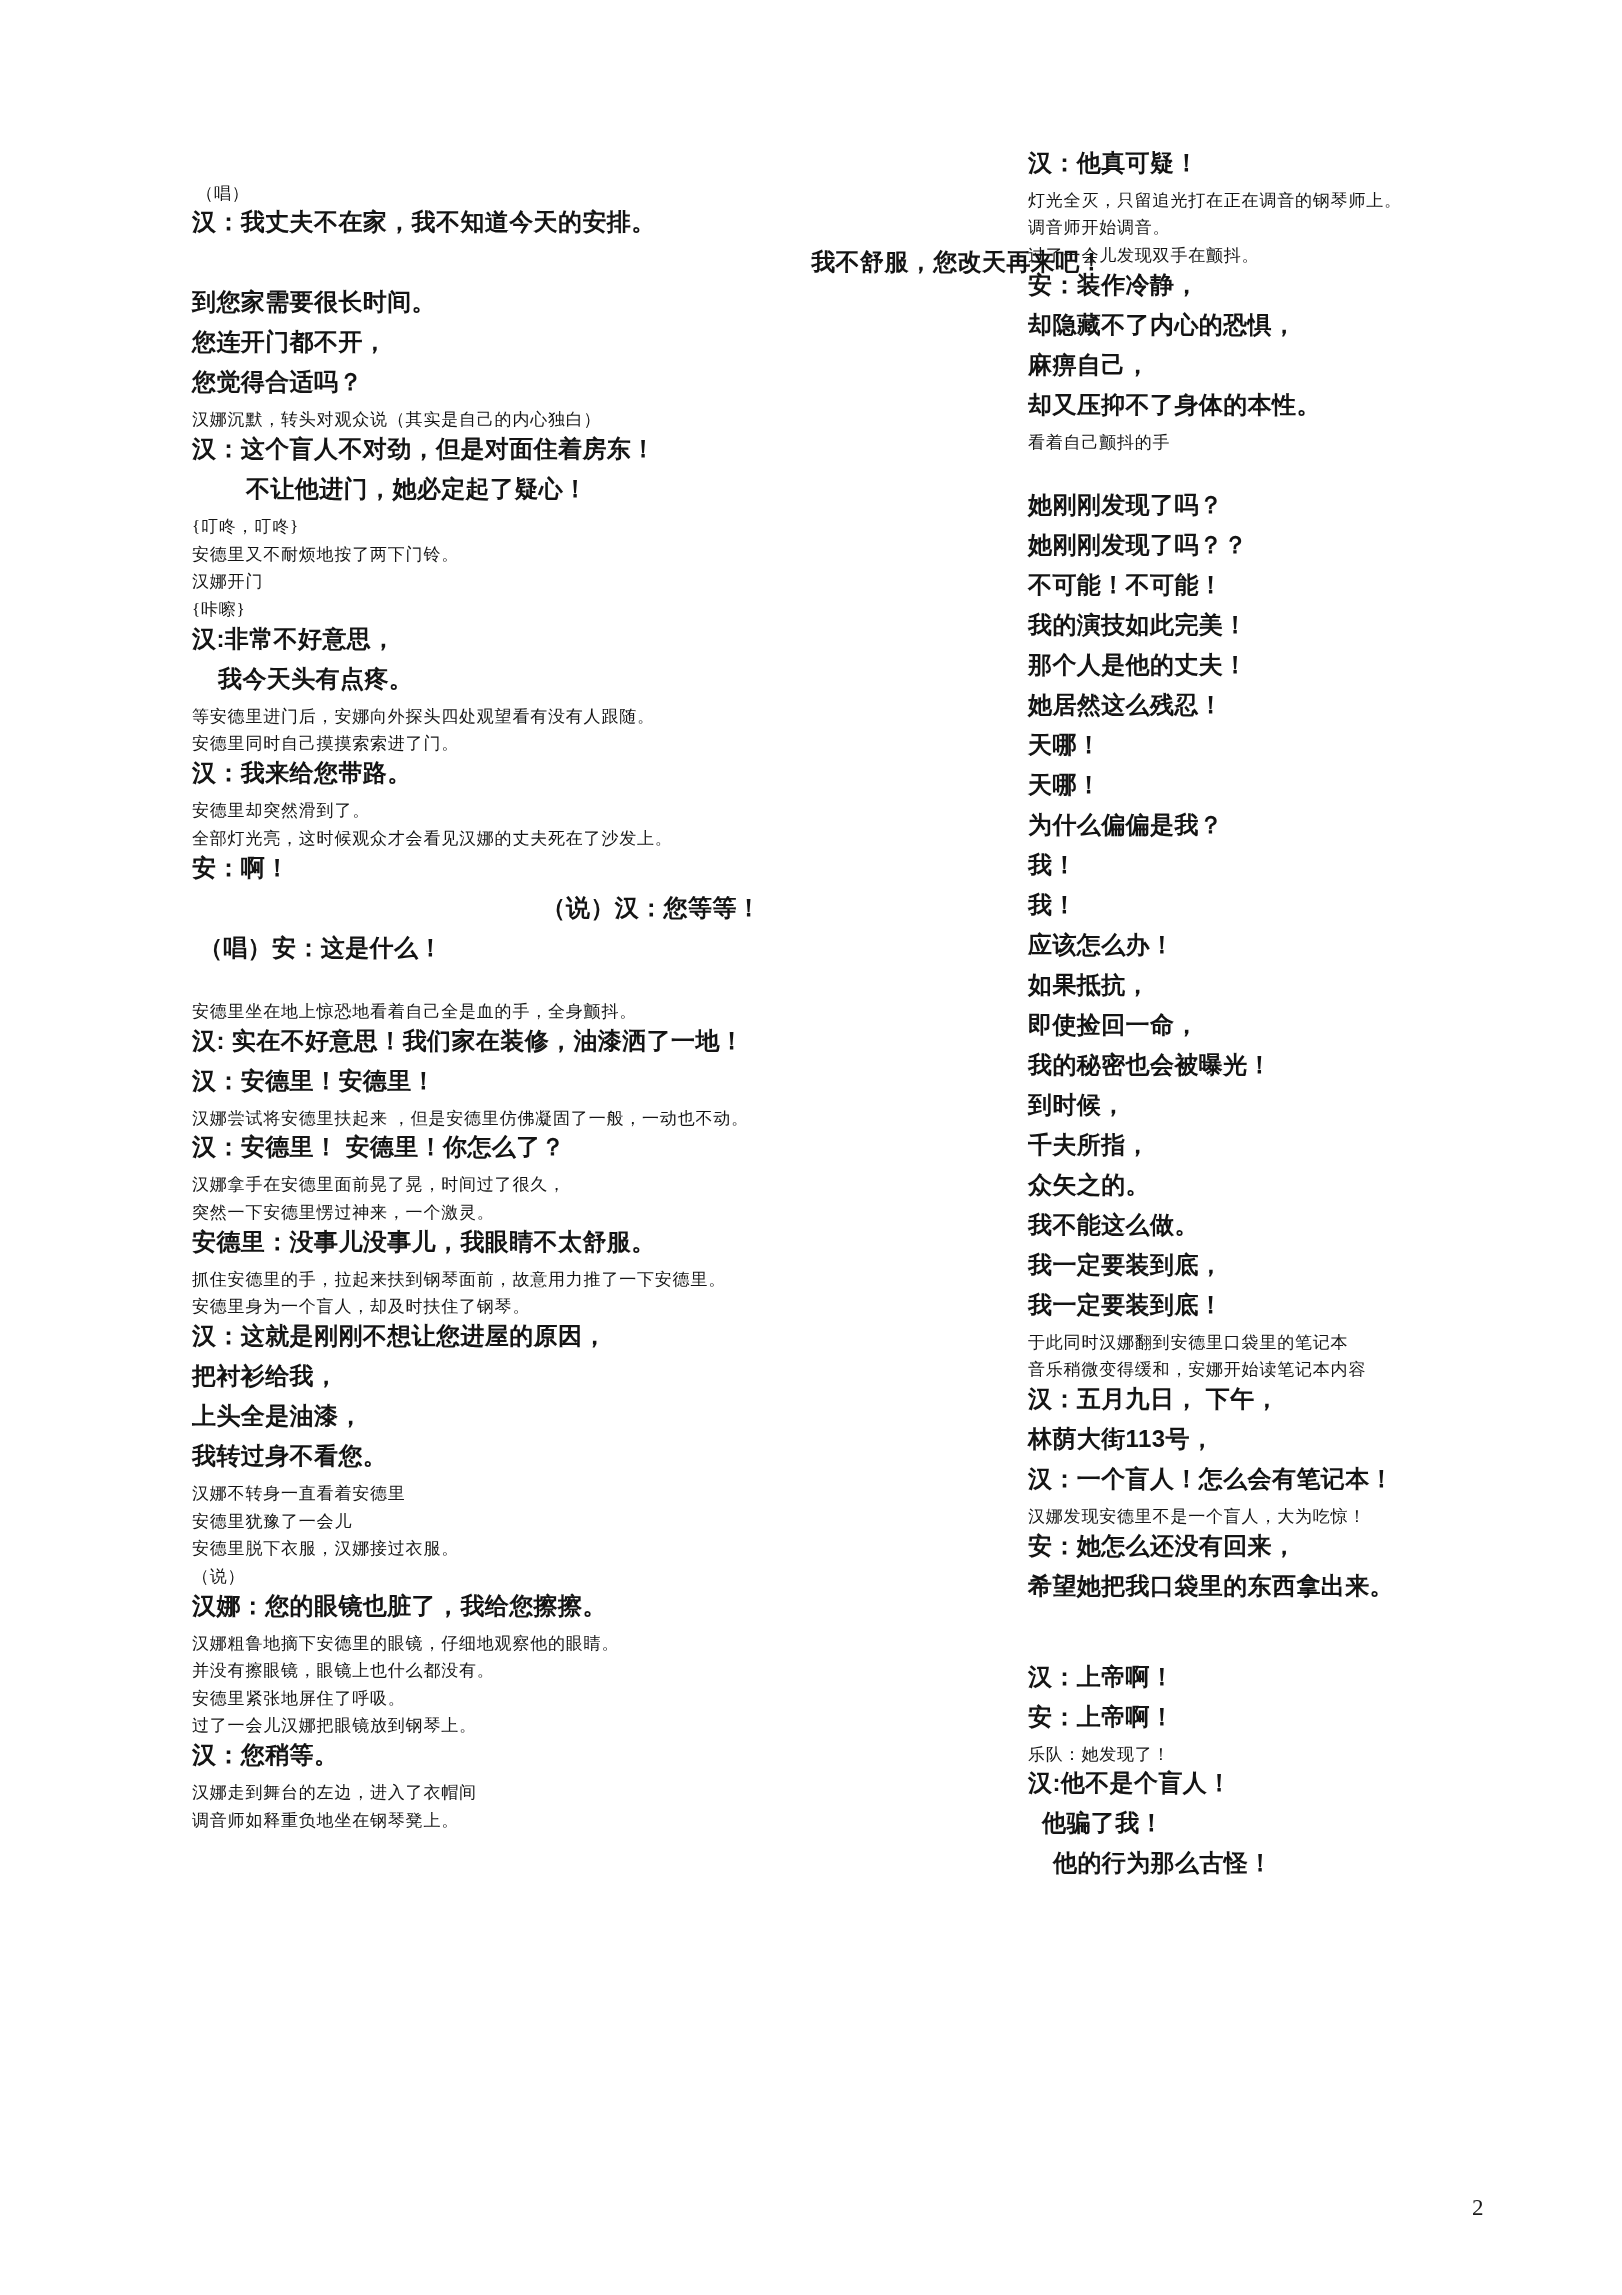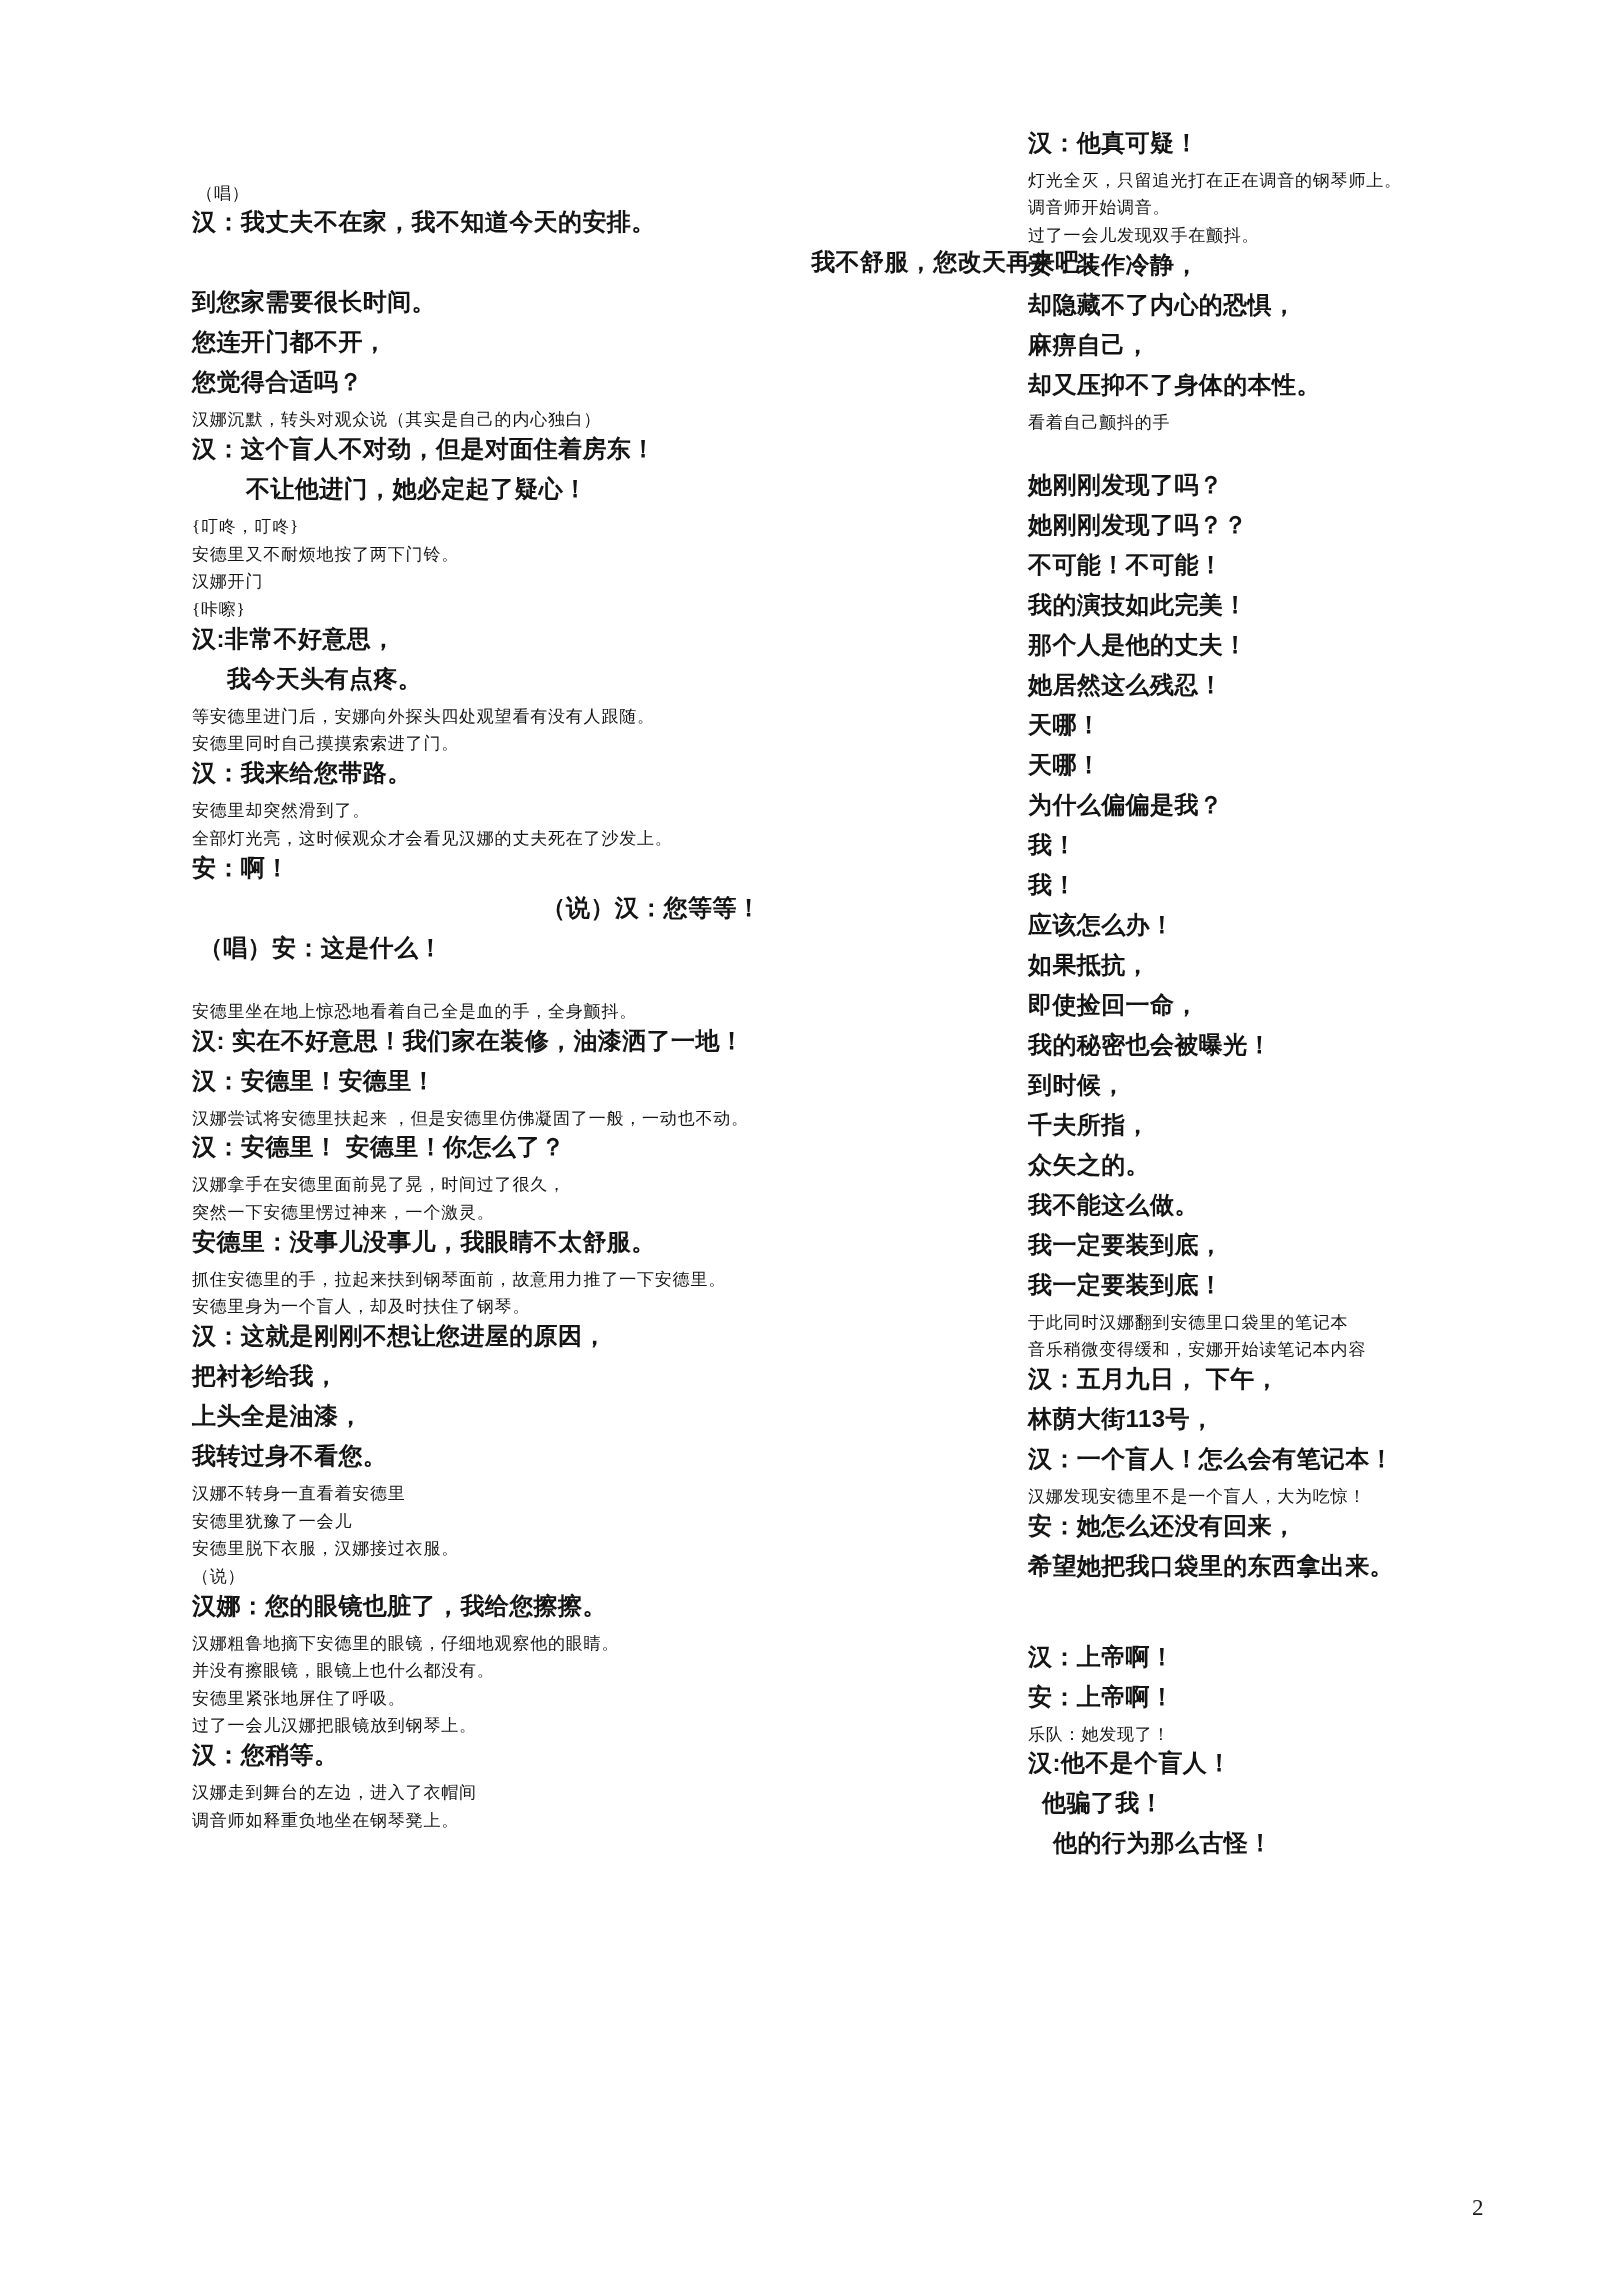--- a/index.html
+++ b/index.html
@@ -7,21 +7,21 @@
     position: relative;
     width: 1622px;
     height: 2295px;
     background: #ffffff;
     color: #141414;
     overflow: hidden;
     font-family: "Liberation Sans", "DejaVu Sans", sans-serif;
   }
   .col { position: absolute; }
   .col-left  { left: 192px; top: 176px; width: 912px; }
-  .col-right { left: 1028px; top: 124px; width: 591px; }
+  .col-right { left: 1028px; top: 144px; width: 591px; }
   .line-b {
     font-family: "Liberation Sans", "DejaVu Sans", sans-serif;
     font-weight: 700;
     font-size: 24px;
     line-height: 24px;
     margin: 6.8px 0 16px 0;
     white-space: nowrap;
     letter-spacing: 0.4px;
   }
   .line-k {
@@ -56,21 +56,21 @@
       <div class="line-b">您连开门都不开，</div>
       <div class="line-b">您觉得合适吗？</div>
       <div class="line-k">汉娜沉默，转头对观众说（其实是自己的内心独白）</div>
       <div class="line-b">汉：这个盲人不对劲，但是对面住着房东！</div>
       <div class="line-b" style="margin-left: 54px;">不让他进门，她必定起了疑心！</div>
       <div class="line-k">{叮咚，叮咚}</div>
       <div class="line-k">安德里又不耐烦地按了两下门铃。</div>
       <div class="line-k">汉娜开门</div>
       <div class="line-k">{咔嚓}</div>
       <div class="line-b">汉:非常不好意思，</div>
-      <div class="line-b" style="margin-left: 35px;">我今天头有点疼。</div>
+      <div class="line-b" style="margin-left: 26px;">我今天头有点疼。</div>
       <div class="line-k">等安德里进门后，安娜向外探头四处观望看有没有人跟随。</div>
       <div class="line-k">安德里同时自己摸摸索索进了门。</div>
       <div class="line-b">汉：我来给您带路。</div>
       <div class="line-k">安德里却突然滑到了。</div>
       <div class="line-k">全部灯光亮，这时候观众才会看见汉娜的丈夫死在了沙发上。</div>
       <div class="line-b">安：啊！</div>
       <div class="line-b" style="margin-left: 6.8px; text-align: center;">（说）汉：您等等！</div>
       <div class="line-b" style="margin-left: 6.8px;">（唱）安：这是什么！</div>
       <div class="gap" style="height: 18.6px;"></div>
       <div class="line-k">安德里坐在地上惊恐地看着自己全是血的手，全身颤抖。</div>

